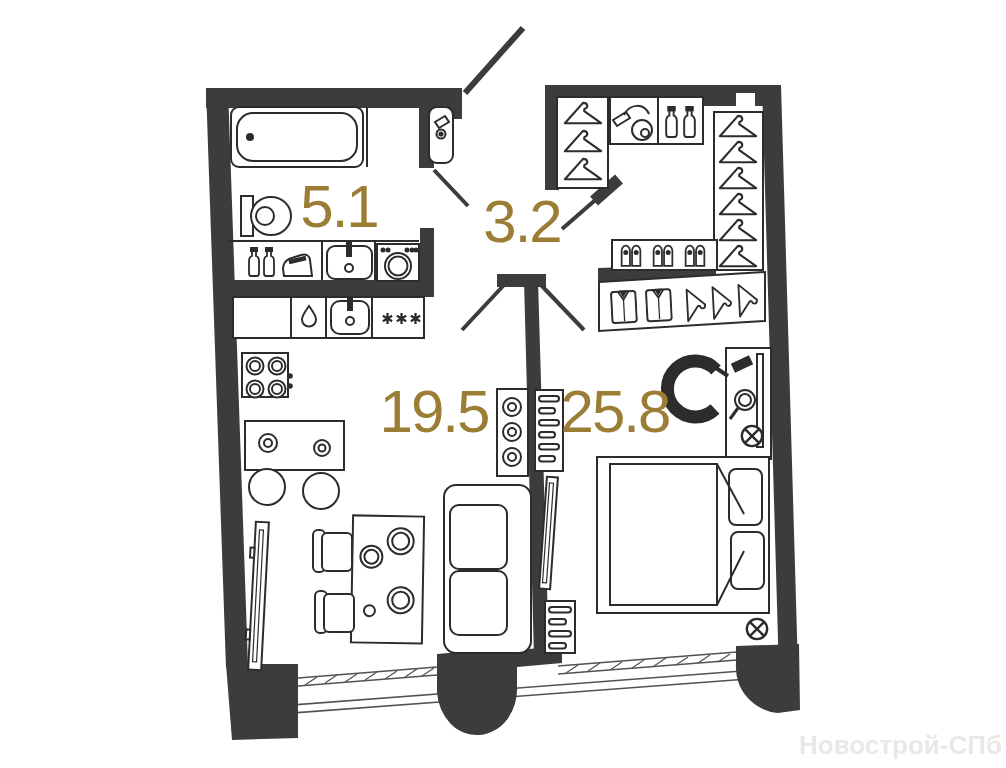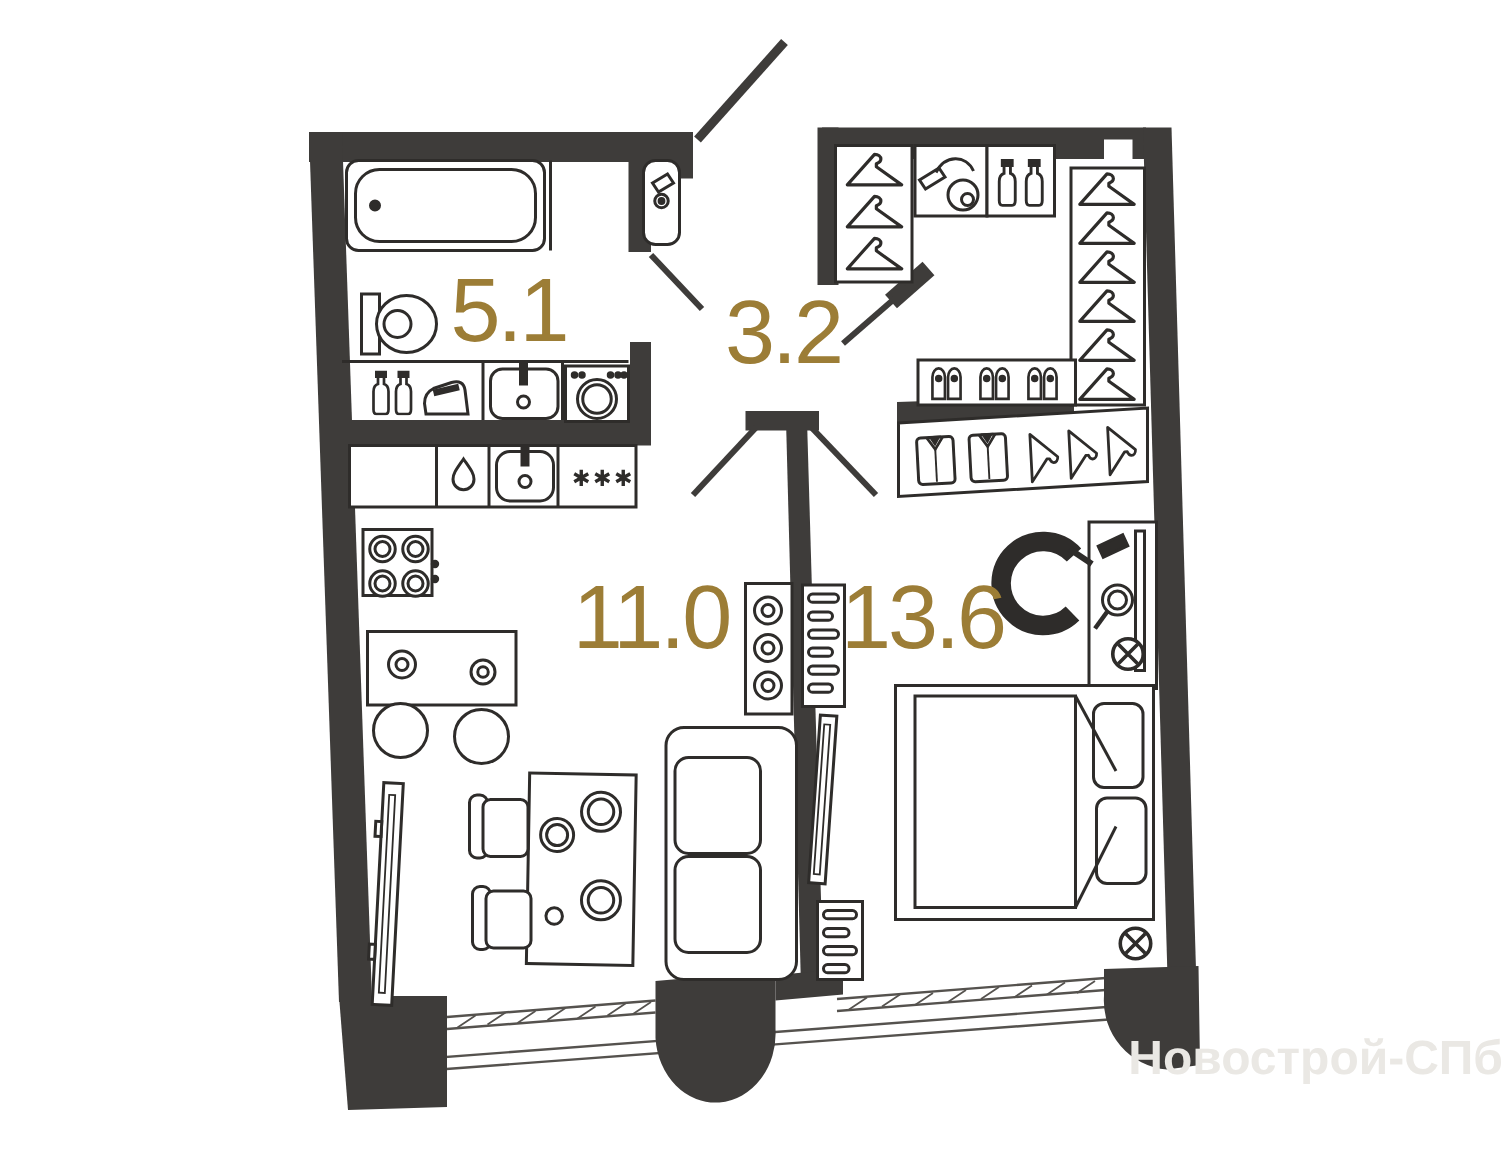--- a/index.html
+++ b/index.html
@@ -9,22 +9,22 @@
   html,body{margin:0;padding:0;}
   body{background:var(--background);font-family:"DejaVu Sans",sans-serif;}
   .stage{position:relative;width:1006px;height:768px;background:var(--background);overflow:hidden;border-radius:18px;}
   .plan-svg{position:absolute;left:0;top:0;}
   .area-label{
     position:absolute;transform:translate(-50%,-50%);
     color:var(--area-label);font-size:60px;font-weight:400;letter-spacing:-2px;
     font-family:"Liberation Sans","DejaVu Sans",sans-serif;line-height:1;white-space:nowrap;
   }
   .watermark{
-    position:absolute;right:4px;top:687px;color:var(--watermark);
-    font-size:32px;font-weight:bold;letter-spacing:0px;
+    position:absolute;right:4px;top:730px;color:var(--watermark);
+    font-size:26px;font-weight:bold;letter-spacing:0px;
     font-family:"Liberation Sans","DejaVu Sans",sans-serif;white-space:nowrap;
   }
 </style>
 </head>
 <body>
 
 <div class="stage">
 <svg class="plan-svg" width="1006" height="768" viewBox="0 0 1006 768">
   <defs>
     <symbol id="hangerF" viewBox="0 0 44 26" overflow="visible">
@@ -316,17 +316,17 @@
       <rect x="731" y="532" width="33" height="57" rx="7"></rect>
       <line x1="717" y1="464" x2="744" y2="514"></line>
       <line x1="717" y1="605" x2="744" y2="551"></line>
     </g>
     <use href="#outlet" x="745" y="617" width="24" height="24"></use>
   </g>
 </svg>
 
 <div class="area-label" style="left:339px;top:207px">5.1</div>
 <div class="area-label" style="left:522px;top:222px">3.2</div>
-<div class="area-label" style="left:434px;top:412px">11.0</div>
-<div class="area-label" style="left:615px;top:412px">13.6</div>
+<div class="area-label" style="left:434px;top:412px">19.5</div>
+<div class="area-label" style="left:615px;top:412px">25.8</div>
 
 <div class="watermark">Новострой-СПб</div>
 </div>
 
 </body></html>

